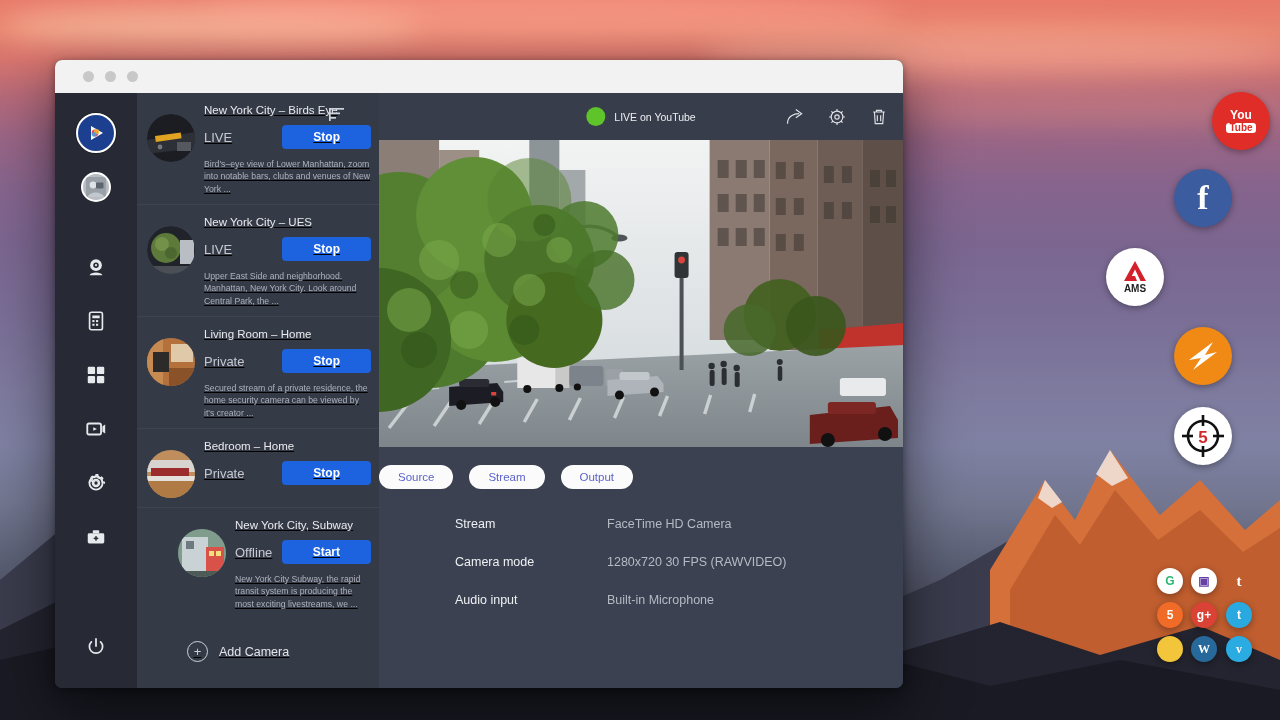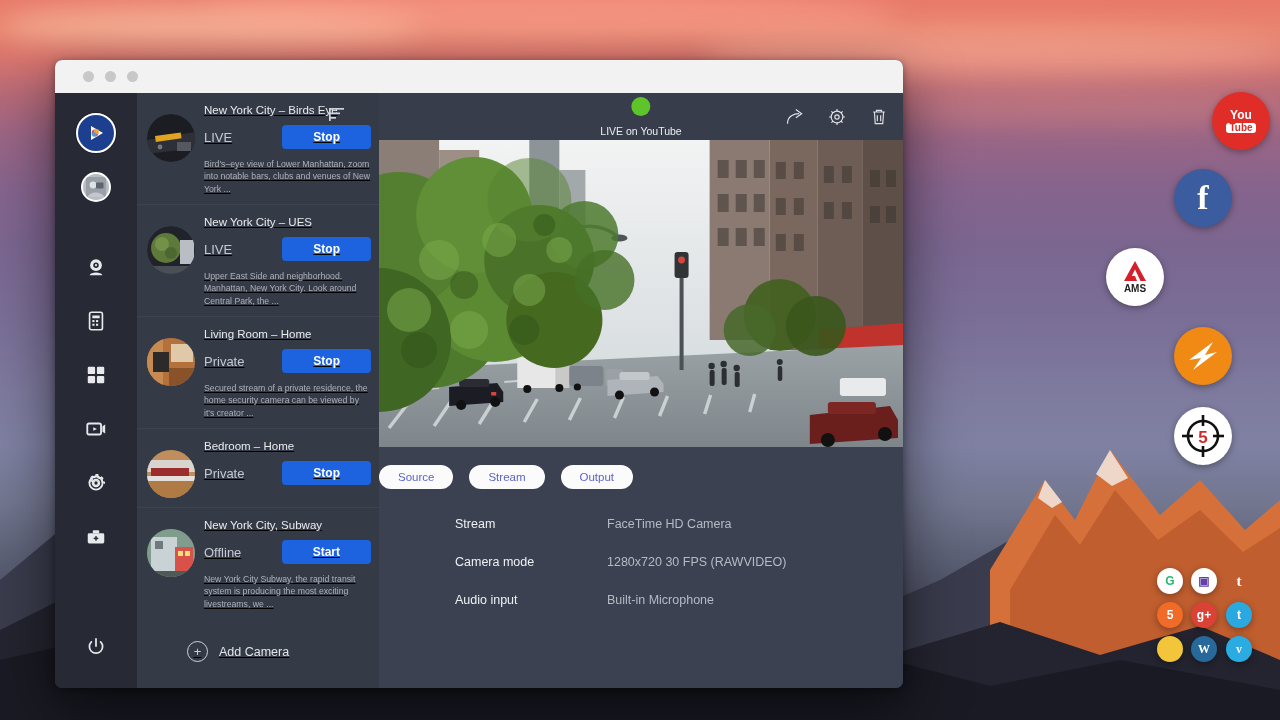--- a/index.html
+++ b/index.html
@@ -104,21 +104,21 @@
 
   
   #content { flex:1; background:#3b4151; display:flex; flex-direction:column; }
   #topbar {
     height:47px; display:flex; align-items:center; padding:0 14px 0 0;
     position:relative; background:#383d4b;
   }
   #topbar .lines { margin-left:-50px; cursor:pointer; }
   #live-wrap {
     display:flex; align-items:center; gap:9px;
-    position:absolute; left:50%; transform:translateX(-50%);flex-direction:column;
+    position:absolute; left:50%; transform:translateX(-50%);
   }
   #live-dot { width:19px;height:19px;border-radius:50%;background:#5fc42a; }
   #live-label { color:#edeef1; font-size:10.5px; }
   #top-icons { margin-left:auto; display:flex; gap:22px; align-items:center; }
   .top-ic { width:20px;height:20px;stroke:#dfe1e6;fill:none;stroke-width:1.4; cursor:pointer;}
 
   #video {
     height:307px; background:#7d8a94; position:relative; overflow:hidden;
   }
 
@@ -381,21 +381,21 @@
         </div>
         <div class="cam-main">
           <div class="cam-title">Bedroom – Home</div>
           <div class="cam-row">
             <span class="cam-state">Private</span>
             <button class="btn-action">Stop</button>
           </div>
         </div>
       </div>
 
-      <div class="cam" style="border-bottom:none;">
+      <div class="cam" style="border-bottom:none;margin-left:31px;">
         <div class="thumb">
           <svg width="48" height="48" viewBox="0 0 48 48">
             <rect width="48" height="48" fill="#7f9c8c"></rect>
             <rect x="4" y="8" width="26" height="34" fill="#c9d2d4"></rect>
             <rect x="8" y="12" width="8" height="8" fill="#6d7a80"></rect>
             <rect x="28" y="18" width="18" height="24" fill="#d9524a"></rect>
             <rect x="31" y="22" width="5" height="5" fill="#f2e07a"></rect>
             <rect x="38" y="22" width="5" height="5" fill="#f2e07a"></rect>
             <rect x="0" y="42" width="48" height="6" fill="#4d5a55"></rect>
           </svg>

